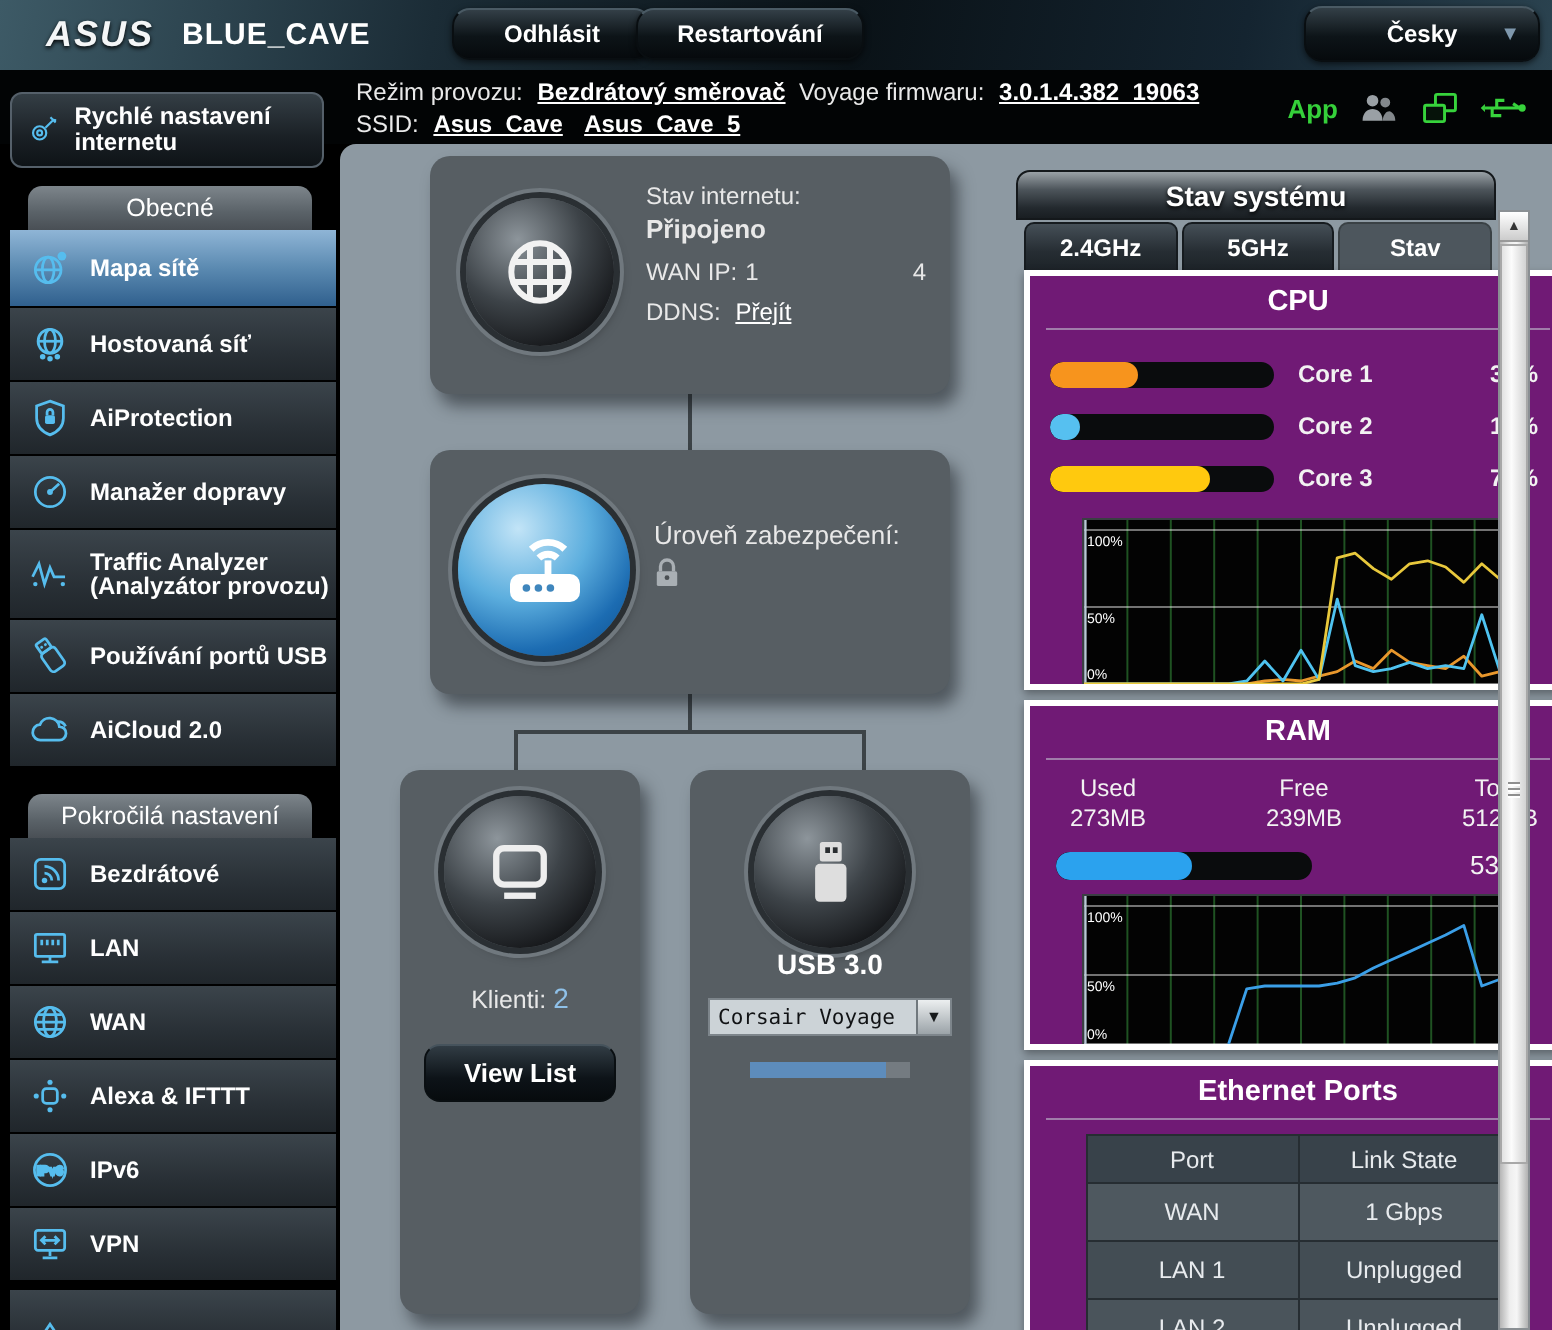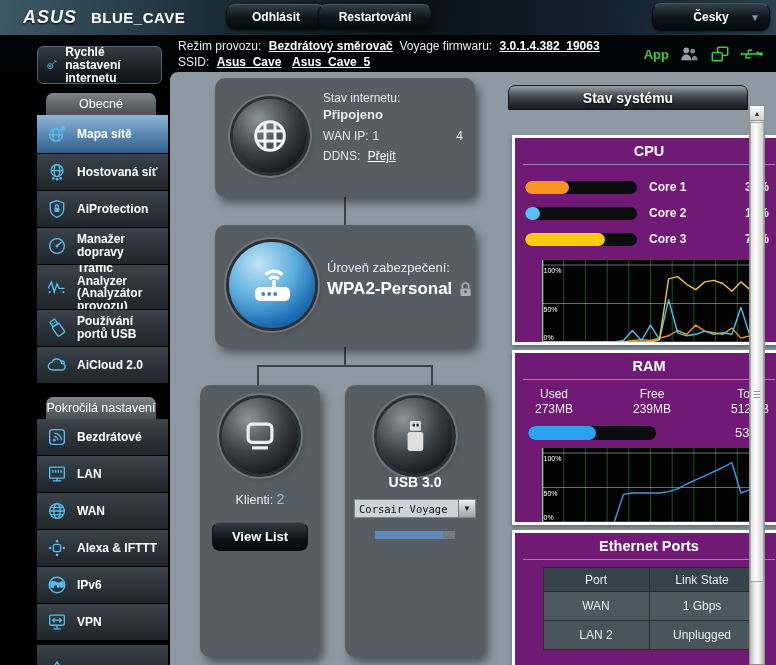--- a/index.html
+++ b/index.html
@@ -30,21 +30,21 @@
   .btn-lang  { left:652px; top:3px; width:118px; height:28px; }
   .lang-arrow { position:absolute; right:9px; top:8px; font-size:10px; color:#7f98ad; }
   
   .infobar { position:absolute; left:0; top:35px; width:776px; height:37px; background:#020405; }
   .info-lines { position:absolute; left:178px; top:3px; font-size:12px; line-height:16px; color:#e9e9e9; }
   .info-link { font-weight:bold; text-decoration:underline; color:#fff; cursor:pointer; margin-left:4px; }
   .info-icons { position:absolute; right:12px; top:9px; display:flex; align-items:center; gap:9px; }
   .app-label { color:#35d03a; font-weight:bold; font-size:13px; cursor:pointer; }
   .info-icons svg { display:block; cursor:pointer; }
   
-  .sidebar { position:absolute; left:0; top:40px; width:170px; bottom:0; overflow:hidden;padding-left:32px; }
+  .sidebar { position:absolute; left:0; top:40px; width:170px; bottom:0; overflow:hidden; }
   .quick-btn {
     margin:6px 8px 0 5px; height:38px; border-radius:6px;
     background:linear-gradient(#343e45,#1a2025 60%,#0e1317);
     border:1px solid #55606a; display:flex; align-items:center; gap:7px;
     padding:2px 4px 2px 7px; color:#fff; font-weight:bold; font-size:12px; line-height:13px; cursor:pointer;
   }
   .nav-header {
     margin:0 14px; height:22px; border-radius:7px 7px 0 0;
     background:linear-gradient(#7d858b,#5a6268 60%,#494f55);
     color:#fff; font-size:12.5px; display:flex; align-items:center; justify-content:center;
@@ -399,21 +399,20 @@
         <g fill="#3f86bd">
             <circle cx="7.6" cy="16.5" r=".95"></circle>
             <circle cx="10.6" cy="16.5" r=".95"></circle>
             <circle cx="13.6" cy="16.5" r=".95"></circle>
           </g>
       </svg>
     </div>
     <div class="sec-text">
       <div>Úroveň zabezpečení:</div>
       <div class="sec-level">
-        <span>WPA2-Personal</span>
         <svg width="13" height="15" viewBox="0 0 14 16">
           <path d="M3.5 7 V4.5 a3.5 3.5 0 0 1 7 0 V7" fill="none" stroke="#a9afb4" stroke-width="1.8"></path>
           <rect x="1.5" y="7" width="11" height="8" rx="1" fill="#a9afb4"></rect>
             <circle cx="7" cy="10.5" r="1.3" fill="#4a4f53"></circle>
         </svg>
       </div>
     </div>
   </div>
 
   <div class="card card-clients">
@@ -444,20 +443,25 @@
       <span class="usb-select-text">Corsair Voyage</span>
       <span class="dd-btn">▼</span>
     </div>
     <div class="usb-bar">
       <div class="usb-bar-fill" style="width: 85%; background: rgb(93, 140, 188);"></div>
     </div>
   </div>
 
   <div class="sys-title">Stav systému</div>
 
+  <div class="tabs">
+    <div class="tab">2.4GHz</div>
+    <div class="tab">5GHz</div>
+    <div class="tab active">Stav</div>
+  </div>
 
   <div class="status-box box-cpu">
     <div class="box-head">CPU</div>
     <div class="sep"></div>
     <div class="core-rows">
       <div class="core-row">
         <div class="core-bar">
             <div class="core-fill" style="width: 39%; background: rgb(247, 148, 29);"></div>
           </div>
         <span>Core 1</span>
@@ -551,20 +555,24 @@
     <table class="eth-table">
       <tbody>
           <tr>
         <th>Port</th>
         <th>Link State</th>
       </tr>
       <tr class="eth-r0">
         <td>WAN</td>
         <td>1 Gbps</td>
       </tr>
+      <tr class="eth-r1">
+        <td>LAN 1</td>
+        <td>Unplugged</td>
+      </tr>
       <tr class="eth-r2">
         <td>LAN 2</td>
         <td>Unplugged</td>
       </tr>
     </tbody>
       </table>
   </div>
 
   <div class="vscroll">
     <div class="scroll-up">▲</div>

